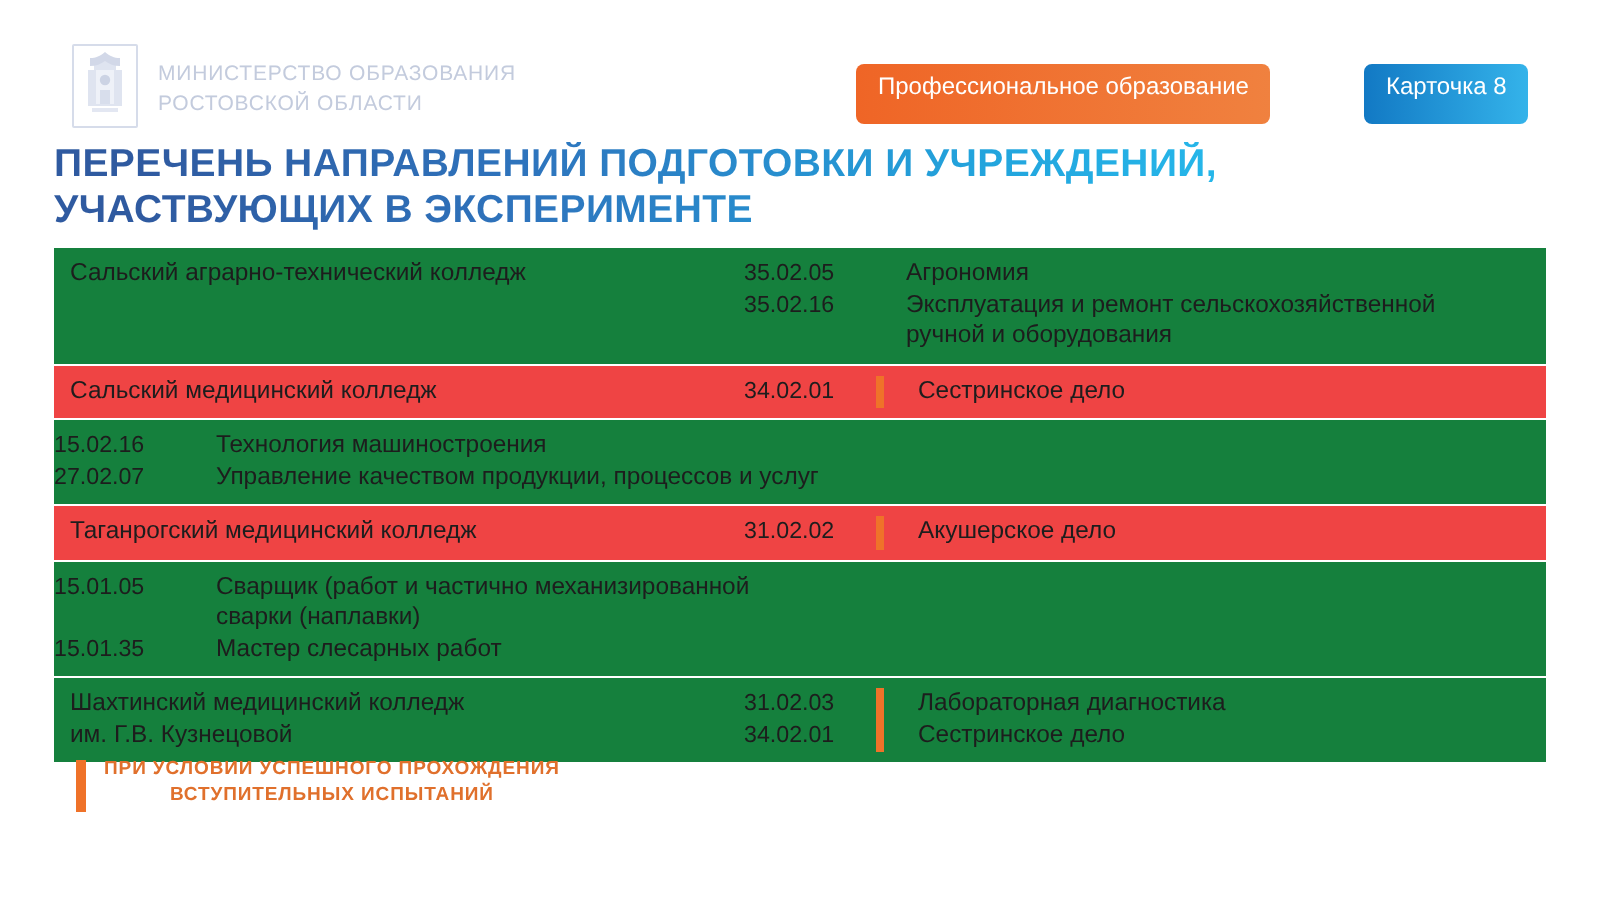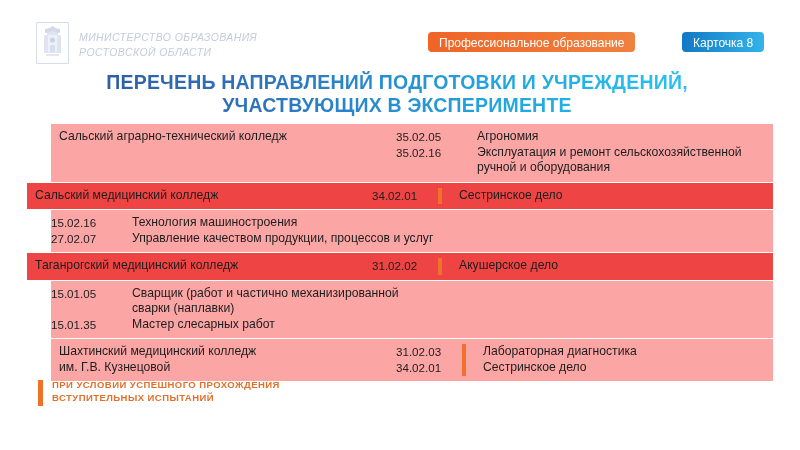--- a/index.html
+++ b/index.html
@@ -20,21 +20,20 @@
     position: absolute;
     left: 0; top: 0;
     width: 800px; height: 70px;
   }
   .logo-block {
     position: absolute;
     left: 36px; top: 22px;
     display: flex;
     align-items: center;
     gap: 10px;
-    font-style: italic;
   }
   .emblem {
     width: 33px; height: 42px;
     border: 1px solid #d6dcea;
     border-radius: 1px;
     position: relative;
     background: #ffffff;
   }
   .emblem svg { display: block; }
   .ministry-text {
@@ -48,21 +47,21 @@
     font-size: 10.5px;
     letter-spacing: 0.4px;
     color: #c3cbdd;
     line-height: 12px;
     white-space: nowrap;
   }
 
   .badge {
     position: absolute;
     top: 32px;
-    height: 20px;
+    height: 30px;
     line-height: 22px;
     color: #ffffff;
     font-size: 12px;
     padding: 0 11px;
     border-radius: 4px;
     white-space: nowrap;
   }
   .badge-orange {
     left: 428px;
     background: linear-gradient(90deg, #ef6526 0%, #f0813f 100%);
@@ -78,39 +77,38 @@
     left: 27px; top: 71px;
     width: 740px;
     font-size: 19.5px;
     font-weight: bold;
     line-height: 23px;
     letter-spacing: 0.2px;
     background: linear-gradient(90deg, #2f5aa0 0%, #2f5aa0 6%, #2e74bd 32%, #22a3dc 62%, #27bdee 84%, #2cc4f2 100%);
     -webkit-background-clip: text;
     background-clip: text;
     color: transparent;
-    text-align: center;
     -webkit-text-fill-color: transparent;
   }
   .title .l2 { display: block; }
 
   
   .table {
     position: absolute;
     left: 27px; top: 123px;
     width: 746px;
     border-top: 1px solid #ffffff;
   }
   .row {
     display: flex;
     align-items: flex-start;
     border-bottom: 1.5px solid #ffffff;
     min-height: 25px;
   }
-  .row.shade-a { background: #fca5a5; margin-left: 24px; }
+  .row.shade-a { background: #15803d; }
   .row.shade-b { background: #ef4444; }
 
   .cell-name {
     width: 345px;
     flex: 0 0 345px;
     padding: 5px 8px 6px 8px;
     font-size: 12.2px;
     line-height: 15.5px;
     color: #1d1d1d;
   }
@@ -161,20 +159,21 @@
     background: #ef7229;
     flex: 0 0 5px;
     margin-top: 1px;
   }
   .footnote-text {
     font-size: 9.5px;
     font-weight: bold;
     letter-spacing: 0.45px;
     line-height: 12.5px;
     color: #e0702c;
+    text-align: center;
   }
   .footnote-text span { display: block; white-space: nowrap; }
 </style>
 </head>
 <body>
 
 <div id="slide">
 
   <div class="header">
 

